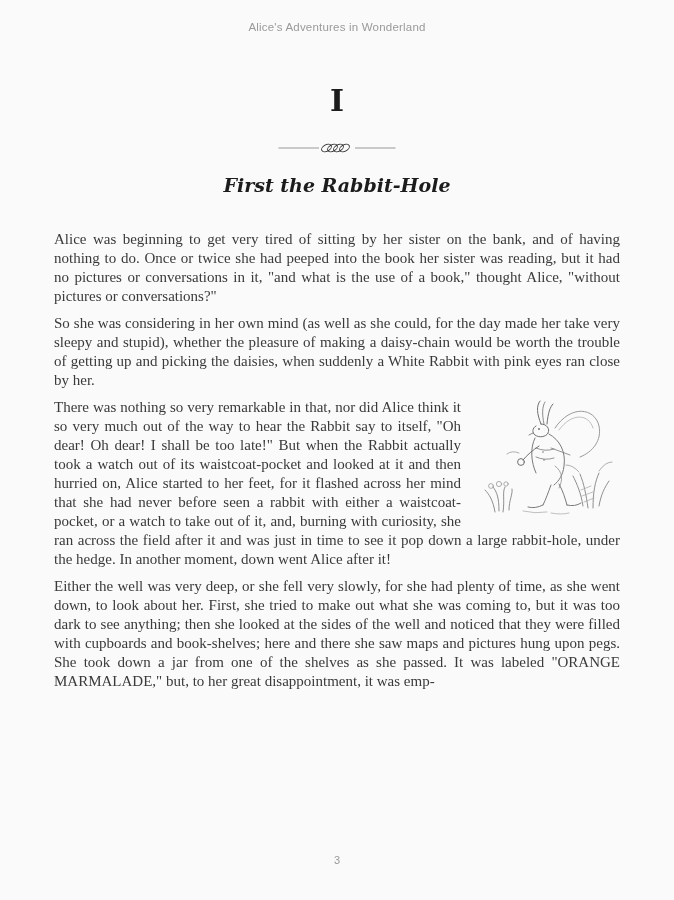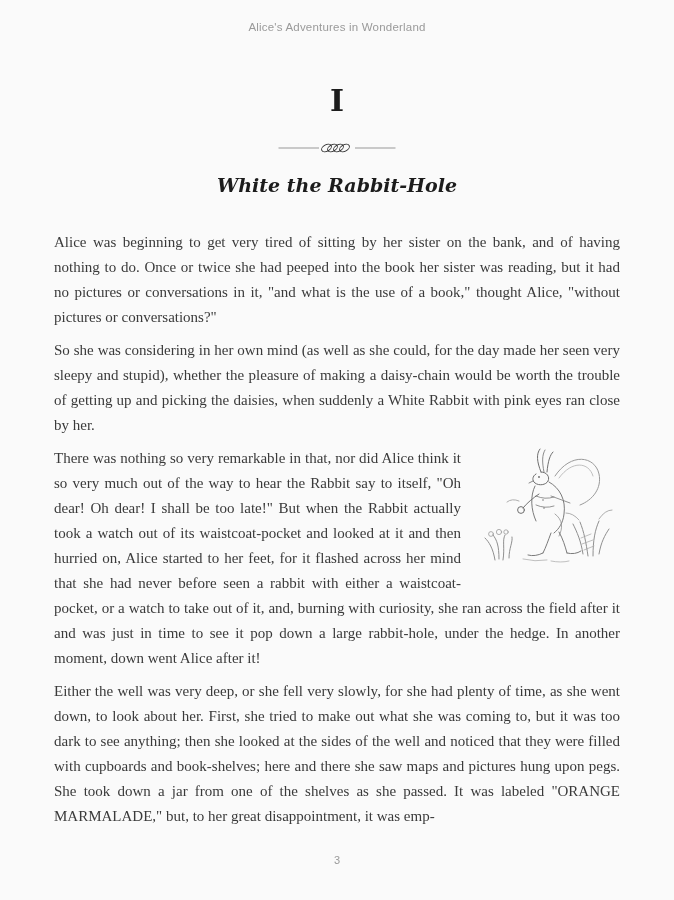--- a/index.html
+++ b/index.html
@@ -42,21 +42,21 @@
     text-align: center;
     font-family: "DejaVu Serif", serif;
     font-size: 19px;
     font-weight: bold;
     font-style: italic;
     color: #1c1c1c;
     margin: 18px 0 34px 0;
   }
   .body-text p {
     font-size: 15px;
-    line-height: 25px;
+    line-height: 19px;
     text-align: justify;
     color: #3a3a3a;
     margin: 0 0 8px 0;
   }
   .illustration {
     float: right;
     width: 145px;
     height: 126px;
     margin: 2px 0 2px 14px;
   }
@@ -85,30 +85,30 @@
       <line x1="104" y1="9" x2="158" y2="9" stroke="#6a6a6a" stroke-width="0.9"></line>
       <g fill="none" stroke="#2a2a2a" stroke-width="1.2">
         <ellipse cx="66" cy="9" rx="7" ry="4.3" transform="rotate(-28 66 9)"></ellipse>
         <ellipse cx="74" cy="9" rx="7" ry="4.3" transform="rotate(-28 74 9)"></ellipse>
         <ellipse cx="82" cy="9" rx="7" ry="4.3" transform="rotate(-28 82 9)"></ellipse>
         <ellipse cx="90" cy="9" rx="7" ry="4.3" transform="rotate(-28 90 9)"></ellipse>
       </g>
     </svg>
   </div>
 
-  <h1 class="chapter-title">White the Rabbit-Hole</h1>
+  <h1 class="chapter-title">First the Rabbit-Hole</h1>
 
   <div class="body-text">
 
     <p>
       <span>Alice was beginning to get very tired of sitting by her sister on the bank, and of having nothing to do. Once or twice she had peeped into the book her sister was reading, but it had no pictures or conversations in it, "and what is the use of a book," thought Alice, "without pictures or conversations?"</span>
     </p>
 
     <p>
-      <span>So she was considering in her own mind (as well as she could, for the day made her seen very sleepy and stupid), whether the pleasure of making a daisy-chain would be worth the trouble of getting up and picking the daisies, when suddenly a White Rabbit with pink eyes ran close by her.</span>
+      <span>So she was considering in her own mind (as well as she could, for the day made her take very sleepy and stupid), whether the pleasure of making a daisy-chain would be worth the trouble of getting up and picking the daisies, when suddenly a White Rabbit with pink eyes ran close by her.</span>
     </p>
 
     <p>
       <span class="illustration">
         <svg viewBox="0 0 145 126" xmlns="http://www.w3.org/2000/svg">
           <g fill="none" stroke="#8a8a8a" stroke-width="1" stroke-linecap="round">
 
             <path d="M80 28 C 96 4, 120 8, 124 26 C 127 40, 118 52, 105 57" stroke="#9a9a9a"></path>
             <path d="M84 30 C 97 12, 114 14, 118 28" stroke="#b0b0b0" stroke-width="0.8"></path>
 

